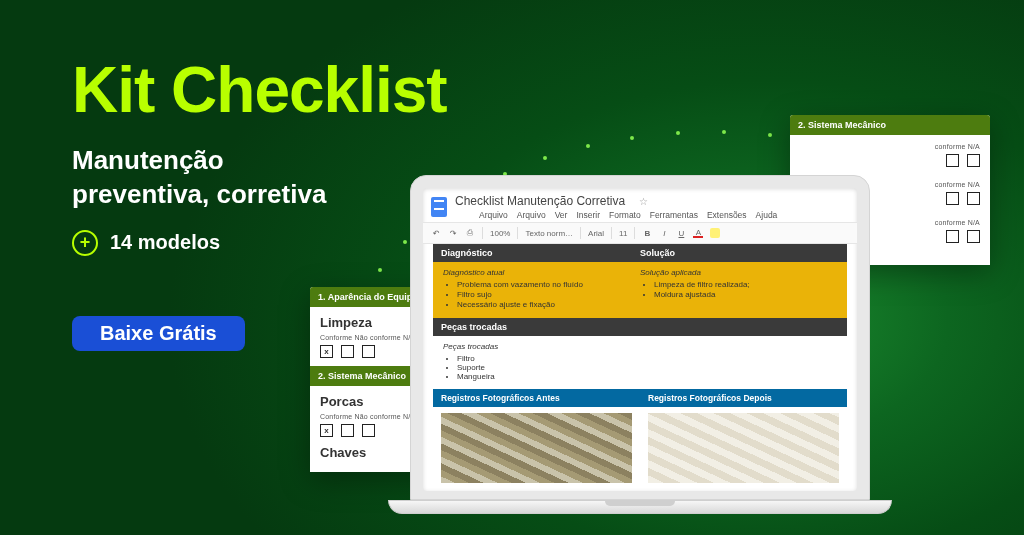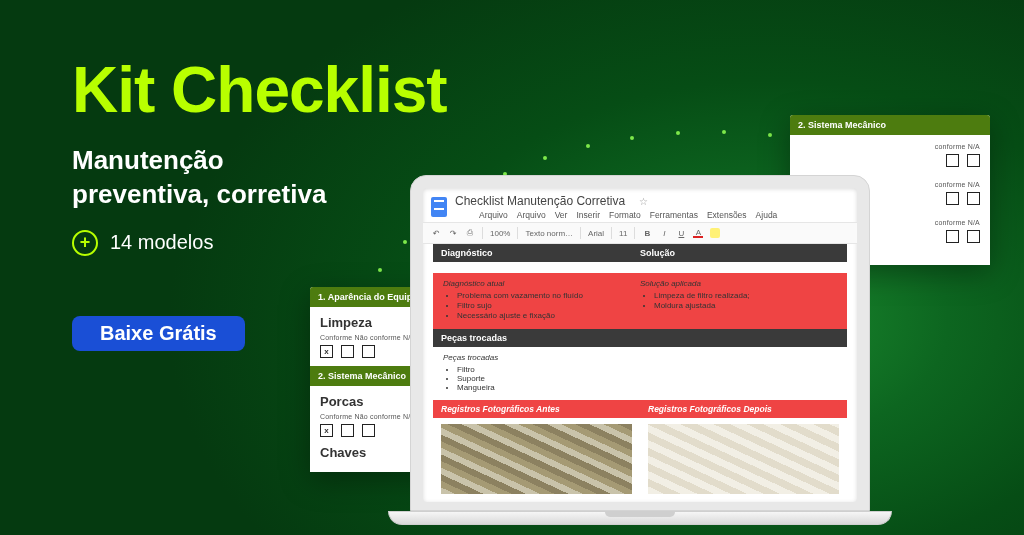--- a/index.html
+++ b/index.html
@@ -13,21 +13,21 @@
 
 .dot-arc { position:absolute; top:120px; left:340px; width:640px; height:280px; pointer-events:none; }
 .dot-arc circle { fill:#7de84a; }
 
 
 .hero { position:absolute; left:72px; top:58px; z-index:10; }
 .title { font-size:64px; font-weight:700; color:#b8ff00; letter-spacing:-1px; line-height:1; }
 .subtitle { margin-top:22px; font-size:26px; color:#ffffff; font-weight:600; line-height:1.3; }
 .badge-row { margin-top:18px; display:flex; align-items:center; gap:12px; }
 .plus-circle { width:26px; height:26px; border-radius:50%; border:2px solid #b8ff00; color:#b8ff00; display:flex; align-items:center; justify-content:center; font-size:18px; font-weight:700; }
-.badge-text { color:#ffffff; font-size:20px; font-weight:400; }
+.badge-text { color:#ffffff; font-size:20px; font-weight:700; }
 .cta { margin-top:60px; display:inline-block; background:#1a4fd6; color:#ffffff; font-size:20px; font-weight:700; padding:6px 28px; border-radius:8px; border:none; cursor:pointer; }
 
 
 .cluster { position:absolute; left:310px; top:195px; width:720px; height:400px; }
 
 
 .doc-left { position:absolute; left:0; top:92px; width:190px; background:#fff; border-radius:3px 3px 0 0; box-shadow:0 8px 30px rgba(0,0,0,.35); overflow:hidden; font-size:9px; color:#333; }
 .sec-head { background:#4d7c0f; color:#fff; font-size:9px; font-weight:700; padding:5px 8px; }
 .sec-body { padding:8px 10px; background:#fff; }
 .field-label { font-weight:700; font-size:13px; margin-bottom:4px; }
@@ -61,33 +61,33 @@
 .tb-b { font-weight:900;}
 .tb-i { font-style:italic;}
 .tb-u { text-decoration:underline;}
 .tb-a-color { border-bottom:2px solid #d22; padding-bottom:0;}
 .tb-hilite{ background:#fff176; border-radius:2px; width:10px; height:10px;}
 
 
 .doc-page { padding:0 10px 8px; }
 .blk-head { background:#3a3a3a; color:#fff; font-weight:700; font-size:9px; padding:4px 8px; display:flex; }
 .blk-head .c1{flex:1;} .blk-head .c2{flex:1;}
-.blk-body { background:#ef4444; font-size:8px; color:#333; padding:6px 10px 8px; display:flex;margin-top:11px;}
+.blk-body { background:#eab308; font-size:8px; color:#333; padding:6px 10px 8px; display:flex;}
 .blk-body .c1,.blk-body .c2{flex:1;}
 .em{font-style:italic; margin-bottom:3px;}
 .blk-body ul{ list-style:disc; padding-left:14px;}
 .blk-body li{ margin-bottom:1px;}
 
 .blk-single-head{ background:#3a3a3a; color:#fff; font-weight:700; font-size:9px; padding:4px 8px;}
 .blk-single-body{ background:#fff; font-size:8px; color:#333; padding:6px 10px 8px;}
 .blk-single-body ul{list-style:disc; padding-left:14px;}
 
 .photo-row{ display:flex;}
 .photo-row>div{flex:1;}
-.photo-head{ background:#ef4444;color:#fff;font-size:8.5px;font-weight:700;padding:4px 8px;font-style:italic;}
+.photo-head{ background:#0369a1;color:#fff;font-size:8.5px;font-weight:700;padding:4px 8px;}
 .photo-img{ height:70px; background:
   repeating-linear-gradient(25deg,#c9c3aa 0 6px,#a59a74 6px 12px,#8c8160 12px 18px);
   margin:6px 8px 0;
 }
 .photo-img.clean{ background:
   repeating-linear-gradient(25deg,#f2efe5 0 7px,#e2dccb 7px 14px);
 }
 </style>
 </head>
 <body>

